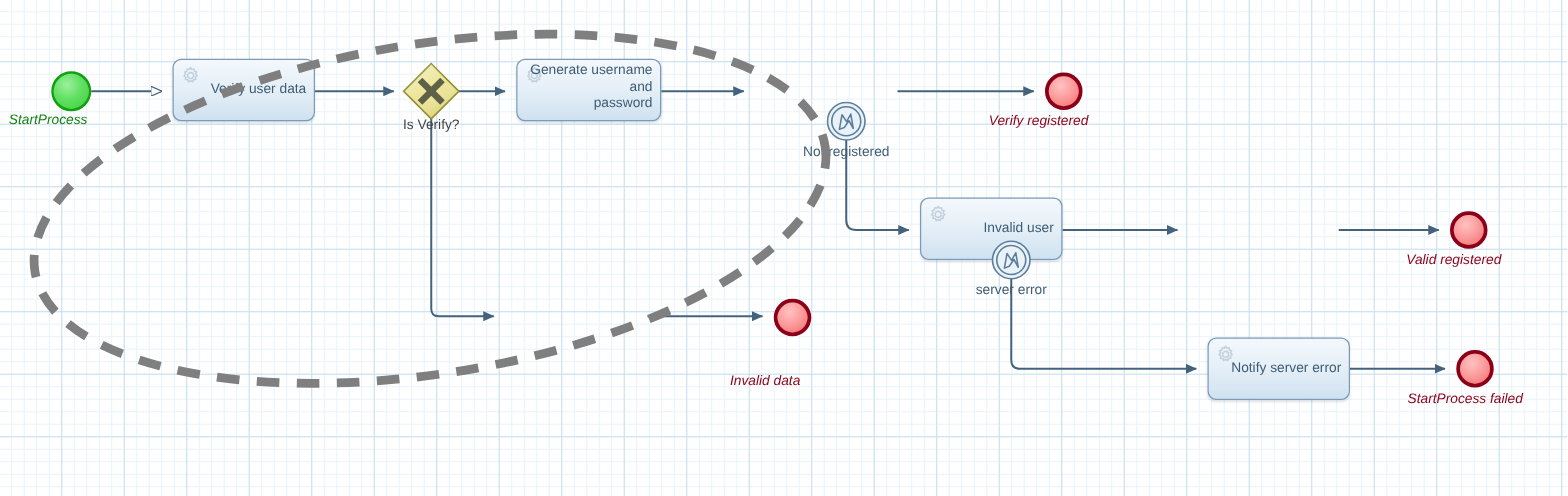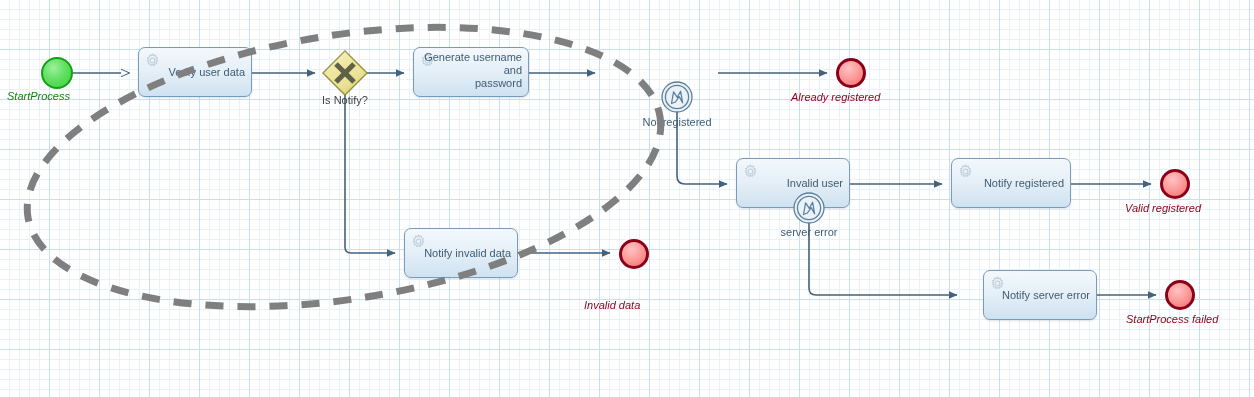--- a/index.html
+++ b/index.html
@@ -181,45 +181,31 @@
   <div class="task two-line" style="left:413px; top:47px; width:116px; height:50px;">
     <svg class="gear" viewBox="0 0 24 24">
       <path fill="none" stroke="#9fb6c8" stroke-width="2" d="M12 8.2a3.8 3.8 0 1 0 0 7.6 3.8 3.8 0 0 0 0-7.6z"></path>
       <path fill="none" stroke="#9fb6c8" stroke-width="2" stroke-linejoin="round" d="M12 1.6l1.5 2.5 2.9-.6.4 2.9 2.8 1-1.2 2.7 1.9 2.2-2.3 1.8.6 2.9-2.9.3-1.2 2.7-2.5-1.5-2.5 1.5-1.2-2.7-2.9-.3.6-2.9-2.3-1.8 1.9-2.2-1.2-2.7 2.8-1 .4-2.9 2.9.6z"></path>
     </svg>
     <div class="task-label">Generate username and
 password</div>
   </div>
 
 
-  <div class="task" style="left:404px; top:228px; width:114px; height:50px;">
-    <svg class="gear" viewBox="0 0 24 24">
-      <path fill="none" stroke="#9fb6c8" stroke-width="2" d="M12 8.2a3.8 3.8 0 1 0 0 7.6 3.8 3.8 0 0 0 0-7.6z"></path>
-      <path fill="none" stroke="#9fb6c8" stroke-width="2" stroke-linejoin="round" d="M12 1.6l1.5 2.5 2.9-.6.4 2.9 2.8 1-1.2 2.7 1.9 2.2-2.3 1.8.6 2.9-2.9.3-1.2 2.7-2.5-1.5-2.5 1.5-1.2-2.7-2.9-.3.6-2.9-2.3-1.8 1.9-2.2-1.2-2.7 2.8-1 .4-2.9 2.9.6z"></path>
-    </svg>
-    <div class="task-label">Notify invalid data</div>
-  </div>
 
   <div class="task" style="left:736px; top:158px; width:114px; height:50px;">
     <svg class="gear" viewBox="0 0 24 24">
       <path fill="none" stroke="#9fb6c8" stroke-width="2" d="M12 8.2a3.8 3.8 0 1 0 0 7.6 3.8 3.8 0 0 0 0-7.6z"></path>
       <path fill="none" stroke="#9fb6c8" stroke-width="2" stroke-linejoin="round" d="M12 1.6l1.5 2.5 2.9-.6.4 2.9 2.8 1-1.2 2.7 1.9 2.2-2.3 1.8.6 2.9-2.9.3-1.2 2.7-2.5-1.5-2.5 1.5-1.2-2.7-2.9-.3.6-2.9-2.3-1.8 1.9-2.2-1.2-2.7 2.8-1 .4-2.9 2.9.6z"></path>
     </svg>
     <div class="task-label">Invalid user</div>
   </div>
 
-  <div class="task" style="left:951px; top:158px; width:120px; height:50px;">
-    <svg class="gear" viewBox="0 0 24 24">
-      <path fill="none" stroke="#9fb6c8" stroke-width="2" d="M12 8.2a3.8 3.8 0 1 0 0 7.6 3.8 3.8 0 0 0 0-7.6z"></path>
-      <path fill="none" stroke="#9fb6c8" stroke-width="2" stroke-linejoin="round" d="M12 1.6l1.5 2.5 2.9-.6.4 2.9 2.8 1-1.2 2.7 1.9 2.2-2.3 1.8.6 2.9-2.9.3-1.2 2.7-2.5-1.5-2.5 1.5-1.2-2.7-2.9-.3.6-2.9-2.3-1.8 1.9-2.2-1.2-2.7 2.8-1 .4-2.9 2.9.6z"></path>
-    </svg>
-    <div class="task-label">Notify registered</div>
-  </div>
-
-  <div class="task" style="left:966px; top:270px; width:114px; height:50px;margin-left:17px;">
+
+  <div class="task" style="left:966px; top:270px; width:114px; height:50px;">
     <svg class="gear" viewBox="0 0 24 24">
       <path fill="none" stroke="#9fb6c8" stroke-width="2" d="M12 8.2a3.8 3.8 0 1 0 0 7.6 3.8 3.8 0 0 0 0-7.6z"></path>
       <path fill="none" stroke="#9fb6c8" stroke-width="2" stroke-linejoin="round" d="M12 1.6l1.5 2.5 2.9-.6.4 2.9 2.8 1-1.2 2.7 1.9 2.2-2.3 1.8.6 2.9-2.9.3-1.2 2.7-2.5-1.5-2.5 1.5-1.2-2.7-2.9-.3.6-2.9-2.3-1.8 1.9-2.2-1.2-2.7 2.8-1 .4-2.9 2.9.6z"></path>
     </svg>
     <div class="task-label">Notify server error</div>
   </div>
 
   <svg class="gateway" style="left:321px; top:49px; width:48px; height:48px;" viewBox="0 0 48 48">
     <polygon points="24,2 46,24 24,46 2,24" fill="#ece493" stroke="#8a8a2a" stroke-width="1.4"></polygon>
     <polygon points="24,2 46,24 24,46 2,24" fill="url(#gwgrad)" stroke="none"></polygon>
@@ -228,38 +214,38 @@
         <stop offset="0%" stop-color="#ffffff" stop-opacity="0.55"></stop>
         <stop offset="55%" stop-color="#ffffff" stop-opacity="0.05"></stop>
         <stop offset="100%" stop-color="#b9ab3a" stop-opacity="0.35"></stop>
       </linearGradient>
     </defs>
     <g stroke="#5f6048" stroke-width="5.2" stroke-linecap="butt">
       <line x1="15" y1="15" x2="33" y2="33"></line>
       <line x1="33" y1="15" x2="15" y2="33"></line>
     </g>
   </svg>
-  <div class="gw-label" style="left:295px; top:94px; width:100px;">Is Notify?</div>
+  <div class="gw-label" style="left:295px; top:94px; width:100px;">Is Verify?</div>
 
   <svg class="boundary" style="left:661px; top:81px; width:32px; height:32px;" viewBox="0 0 32 32">
     <circle cx="16" cy="16" r="15" fill="#e9f2f9" stroke="#5d7f9b" stroke-width="1.3"></circle>
     <circle cx="16" cy="16" r="11.6" fill="none" stroke="#5d7f9b" stroke-width="1.3"></circle>
     <path d="M10.5 22.5 L12.6 10.8 L16.3 16.3 L19.6 10.2 L21.6 21.8 L18.2 15.6 L14.4 21.0 Z" fill="#e9f2f9" stroke="#5d7f9b" stroke-width="1.25" stroke-linejoin="round"></path>
   </svg>
   <div class="bnd-label" style="left:627px; top:116px; width:100px;">Not registered</div>
 
   <svg class="boundary" style="left:793px; top:192px; width:32px; height:32px;" viewBox="0 0 32 32">
     <circle cx="16" cy="16" r="15" fill="#e9f2f9" stroke="#5d7f9b" stroke-width="1.3"></circle>
     <circle cx="16" cy="16" r="11.6" fill="none" stroke="#5d7f9b" stroke-width="1.3"></circle>
     <path d="M10.5 22.5 L12.6 10.8 L16.3 16.3 L19.6 10.2 L21.6 21.8 L18.2 15.6 L14.4 21.0 Z" fill="#e9f2f9" stroke="#5d7f9b" stroke-width="1.25" stroke-linejoin="round"></path>
   </svg>
   <div class="bnd-label" style="left:759px; top:226px; width:100px;">server error</div>
 
   <div class="event end" style="left:836px; top:58px; width:30px; height:30px;"></div>
-  <div class="evt-label end-lbl" style="left:791px; top:91px; width:120px;">Already registered</div>
+  <div class="evt-label end-lbl" style="left:791px; top:91px; width:120px;">Verify registered</div>
 
   <div class="event end" style="left:619px; top:239px; width:30px; height:30px;"></div>
   <div class="evt-label end-lbl" style="left:584px; top:271px; width:100px;margin-top:28px;">Invalid data</div>
 
   <div class="event end" style="left:1160px; top:169px; width:30px; height:30px;"></div>
   <div class="evt-label end-lbl" style="left:1125px; top:202px; width:100px;">Valid registered</div>
 
   <div class="event end" style="left:1165px; top:280px; width:30px; height:30px;"></div>
   <div class="evt-label end-lbl" style="left:1126px; top:313px; width:110px;">StartProcess failed</div>
 

